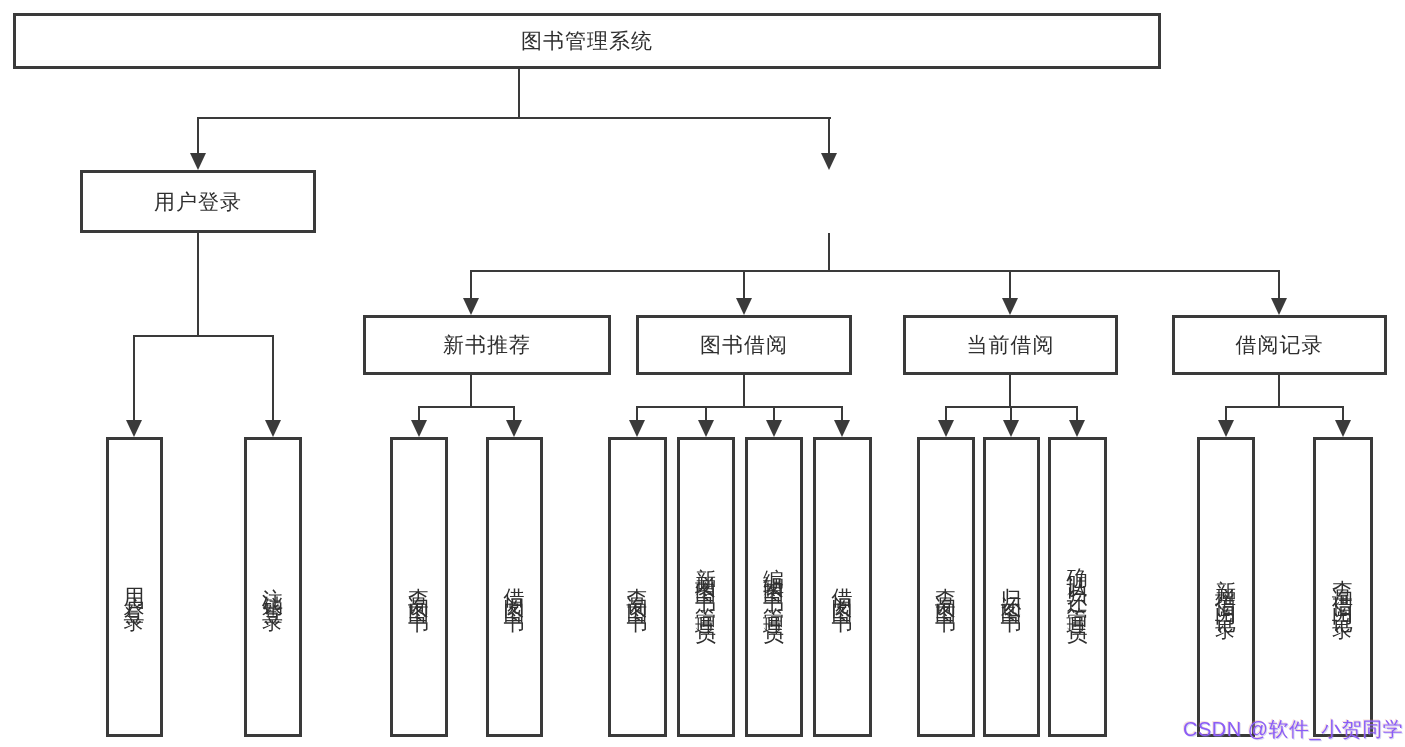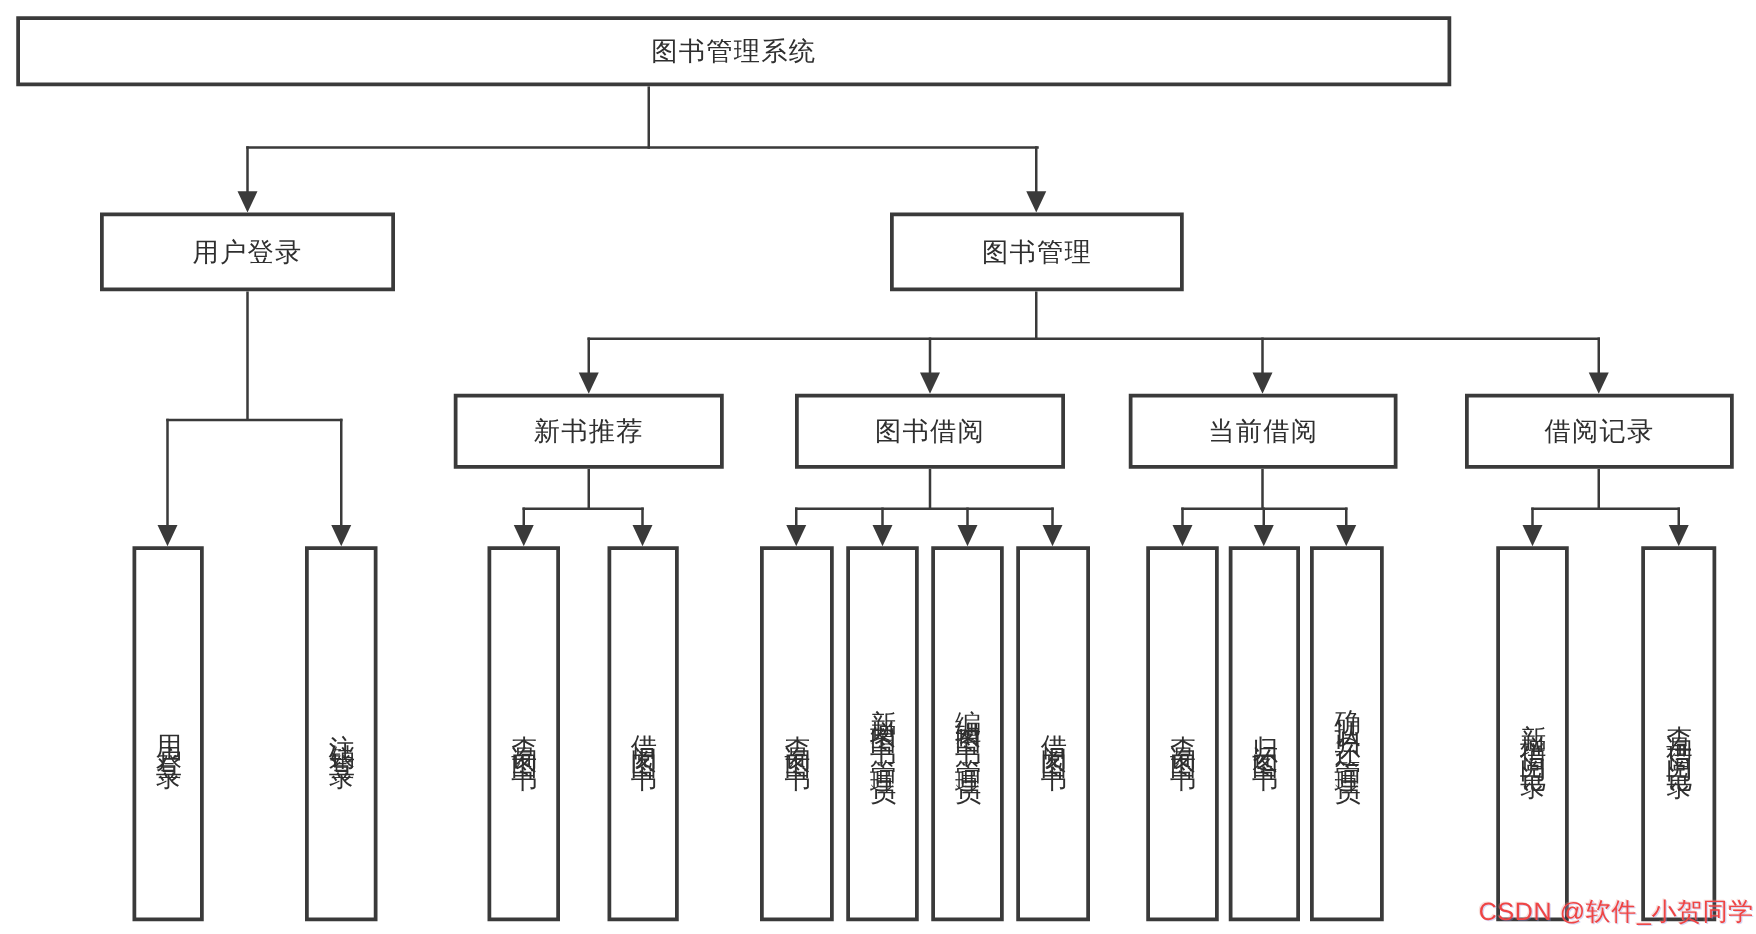--- a/index.html
+++ b/index.html
@@ -19,21 +19,21 @@
   }
   
   .vl{position:absolute;width:2px;background:#3a3a3a;}
   .hl{position:absolute;height:2px;background:#3a3a3a;}
   .ar{
     position:absolute;width:0;height:0;
     border-left:8px solid transparent;border-right:8px solid transparent;
     border-top:17px solid #3a3a3a;
   }
   .watermark{
-    position:absolute;left:1183px;top:716px;font-size:20px;color:#ef4444;
+    position:absolute;left:1183px;top:716px;font-size:20px;color:#8b5cf6;
     letter-spacing:0.5px;white-space:nowrap;
     text-shadow:1px 1px 0 rgba(140,140,220,0.35),-1px -1px 0 rgba(230,150,140,0.30);
   }
 </style>
 </head>
 <body>
 
 <div class="stage">
 
   <div class="vl" style="left:518px;top:69px;height:50px"></div>
@@ -91,23 +91,22 @@
   <div class="vl" style="left:1278px;top:375px;height:32px"></div>
   <div class="hl" style="left:1225px;top:406px;width:119px"></div>
   <div class="vl" style="left:1225px;top:406px;height:16px"></div>
   <div class="vl" style="left:1342px;top:406px;height:16px"></div>
   <div class="ar" style="left:1218px;top:420px"></div>
   <div class="ar" style="left:1335px;top:420px"></div>
 
   <div class="box hbox" style="left:13px;top:13px;width:1148px;height:56px">图书管理系统</div>
 
   <div class="box hbox" style="left:80px;top:170px;width:236px;height:63px">用户登录</div>
-  <div class="box hbox" style="left:712px;top:170px;width:235px;height:63px">图书管理</div>
 
-  <div class="box hbox" style="left:363px;top:315px;width:216px;height:60px">新书推荐</div>
+  <div class="box hbox" style="left:363px;top:315px;width:248px;height:60px">新书推荐</div>
   <div class="box hbox" style="left:903px;top:315px;width:215px;height:60px">当前借阅</div>
   <div class="box hbox" style="left:636px;top:315px;width:216px;height:60px">图书借阅</div>
   <div class="box hbox" style="left:1172px;top:315px;width:215px;height:60px">借阅记录</div>
 
   <div class="box leaf" style="left:106px;top:437px;width:57px;height:300px">
     <span>用户登录</span>
   </div>
   <div class="box leaf" style="left:244px;top:437px;width:58px;height:300px">
     <span>注销登录</span>
   </div>

